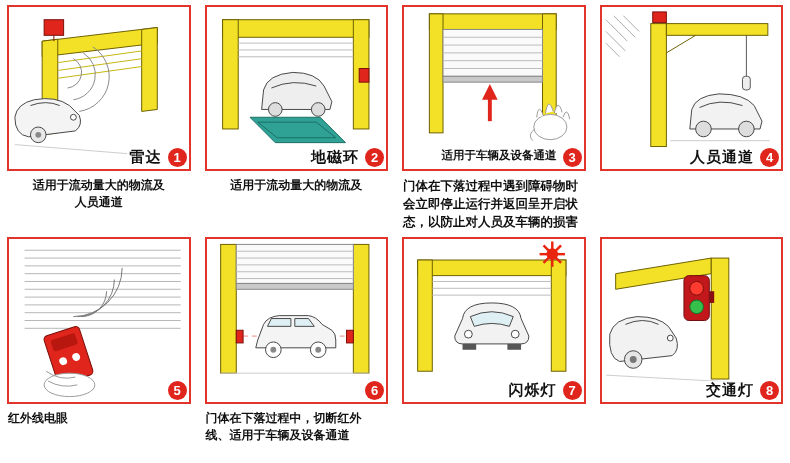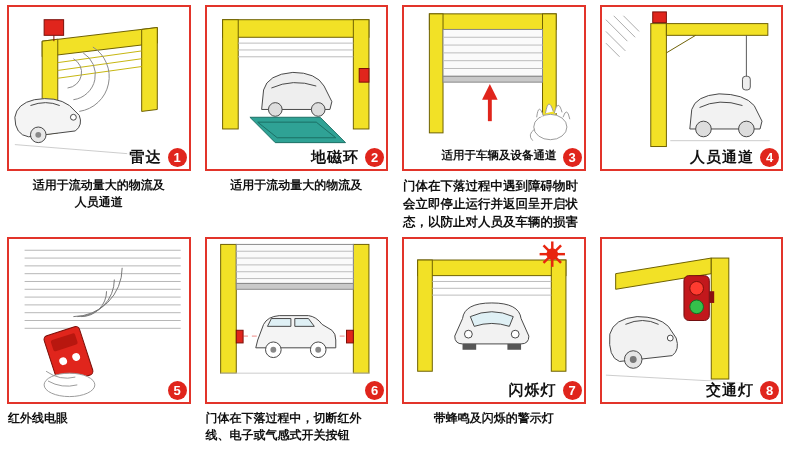--- a/index.html
+++ b/index.html
@@ -217,21 +217,21 @@
           <circle cx="114" cy="112" r="8" fill="#fff" stroke="#444"></circle>
           <circle cx="114" cy="112" r="3" fill="#888"></circle>
         </g>
         <line x1="14" y1="136" x2="166" y2="136" stroke="#ccc"></line>
       </svg>
       <div class="caption">
         <span class="badge">6</span>
       </div>
     </div>
     <div class="desc">门体在下落过程中，切断红外
-线、电子或气感式开关按钮</div>
+线、适用于车辆及设备通道</div>
   </div>
 
   <div class="cell row2">
     <div class="box">
       <svg viewBox="0 0 184 164">
         <g>
           <rect x="14" y="20" width="152" height="16" fill="#f2e126" stroke="#6b5e00"></rect>
           <rect x="14" y="20" width="15" height="114" fill="#f2e126" stroke="#6b5e00"></rect>
           <rect x="151" y="20" width="15" height="114" fill="#f2e126" stroke="#6b5e00"></rect>
           <path d="M29,42 H151 M29,49 H151 M29,56 H151" stroke="#bbb" fill="none"></path>
@@ -256,21 +256,20 @@
             <line x1="152" y1="14" x2="161" y2="23"></line>
           </g>
           <circle cx="152" cy="14" r="6" fill="#e8250f"></circle>
         </g>
       </svg>
       <div class="caption">
         <span class="label">闪烁灯</span>
         <span class="badge">7</span>
       </div>
     </div>
-    <div class="desc center">带蜂鸣及闪烁的警示灯</div>
   </div>
 
   <div class="cell row2">
     <div class="box">
       <svg viewBox="0 0 184 164">
         <g>
           <polygon points="14,34 112,18 112,34 14,50" fill="#f2e126" stroke="#6b5e00"></polygon>
           <rect x="112" y="18" width="18" height="124" fill="#f2e126" stroke="#6b5e00"></rect>
         </g>
         <g>

